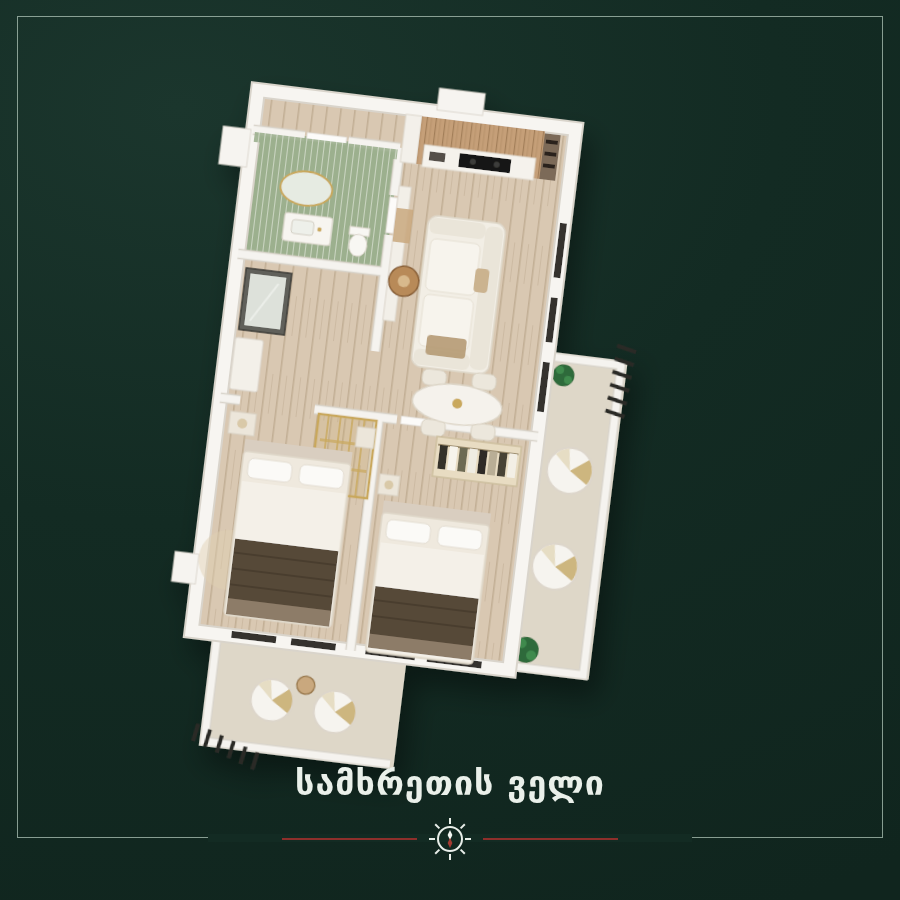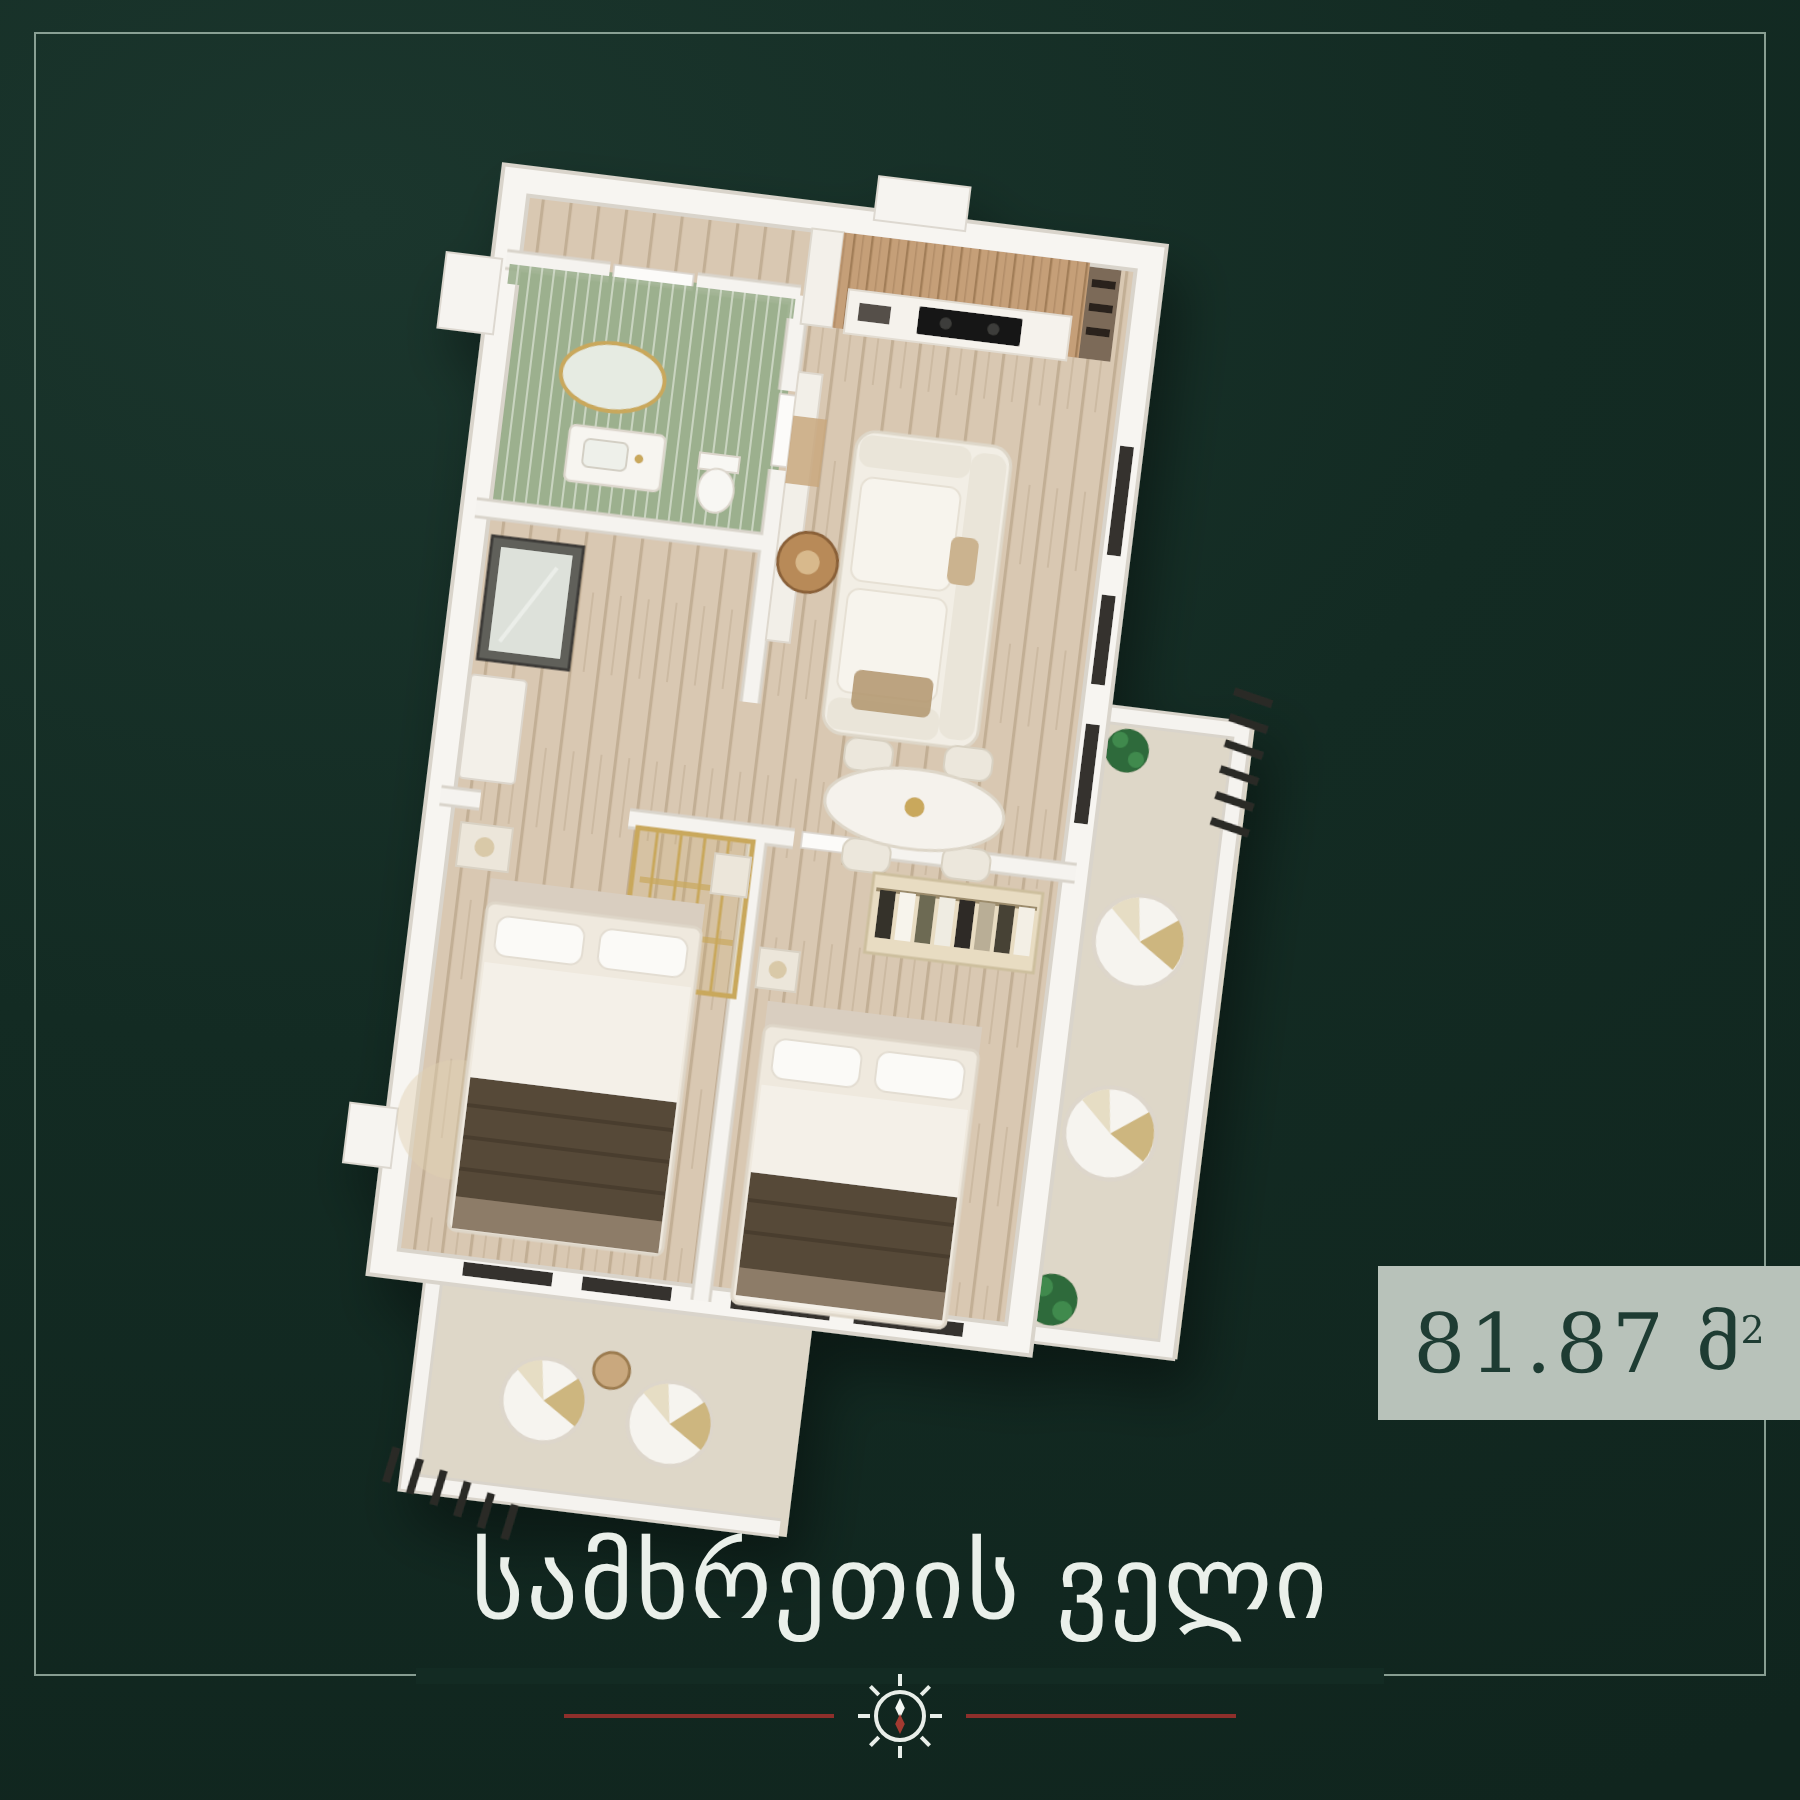--- a/index.html
+++ b/index.html
@@ -32,22 +32,22 @@
   }
   .badge .val{font-size:41px;letter-spacing:2px;}
   .badge .unit{font-size:38px;}
   .badge sup{font-size:19px;vertical-align:super;line-height:0;}
   
   .brand{
     position:absolute;left:0;right:0;top:763px;
     display:flex;flex-direction:column;align-items:center;
   }
   .brand h1{
-    margin:0;font-weight:normal;
-    font-size:51px;letter-spacing:1px;
+    margin:0;font-weight:bold;
+    font-size:34px;letter-spacing:1px;
     color:var(--title-color,#eaf0ea);
     font-family:"DejaVu Sans","Liberation Sans",sans-serif;
   }
   .divider{display:flex;align-items:center;gap:10px;margin-top:14px;height:44px;}
   .divider .line{width:135px;height:2px;background:var(--accent-red,#8e2f2b);}
   .subtitle{
     margin-top:10px;
     font-size:14px;letter-spacing:6px;
     color:var(--subtitle-color,#c6d2c9);
   }
@@ -282,24 +282,20 @@
           <rect x="177" y="478" width="104" height="56" fill="#564838"></rect>
           <line x1="177" y1="492" x2="281" y2="492" stroke="#4a3d2f" stroke-width="2"></line>
           <line x1="177" y1="508" x2="281" y2="508" stroke="#4a3d2f" stroke-width="2"></line>
           <rect x="177" y="526" width="104" height="14" fill="#8d7c68"></rect>
         </g>
       </g>
 
     </g>
   </svg>
 
-  <div class="badge">
-    <span class="val">81.87</span>
-    <span class="unit"><span>მ</span><sup>2</sup></span>
-  </div>
 
   <div class="brand">
     <h1>სამხრეთის ველი</h1>
     <div class="divider">
       <span class="line"></span>
       <svg width="46" height="46" viewBox="-23 -23 46 46" aria-hidden="true">
         <circle cx="0" cy="0" r="12" fill="none" stroke="#e8eee9" stroke-width="2"></circle>
         <g stroke="#e8eee9" stroke-width="2">
           <line x1="0" y1="-15" x2="0" y2="-21"></line>
           <line x1="0" y1="15" x2="0" y2="21"></line>

